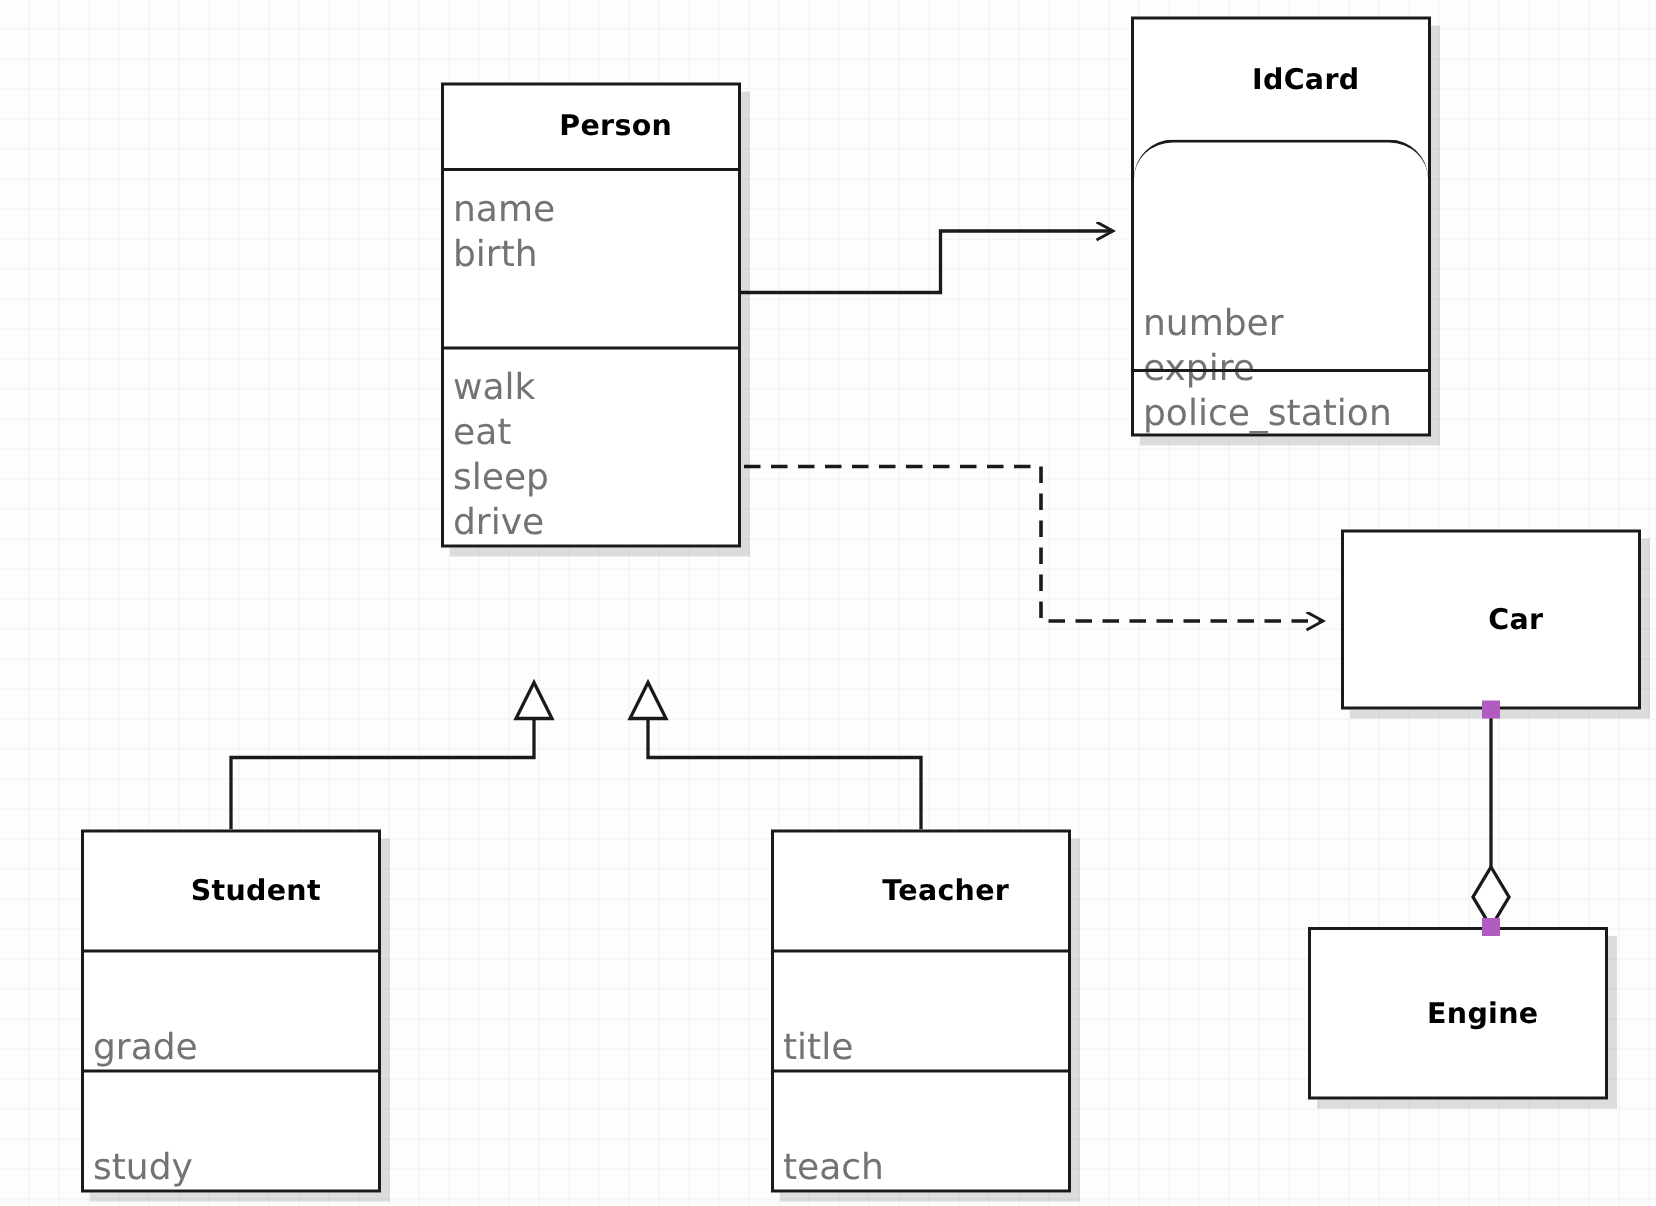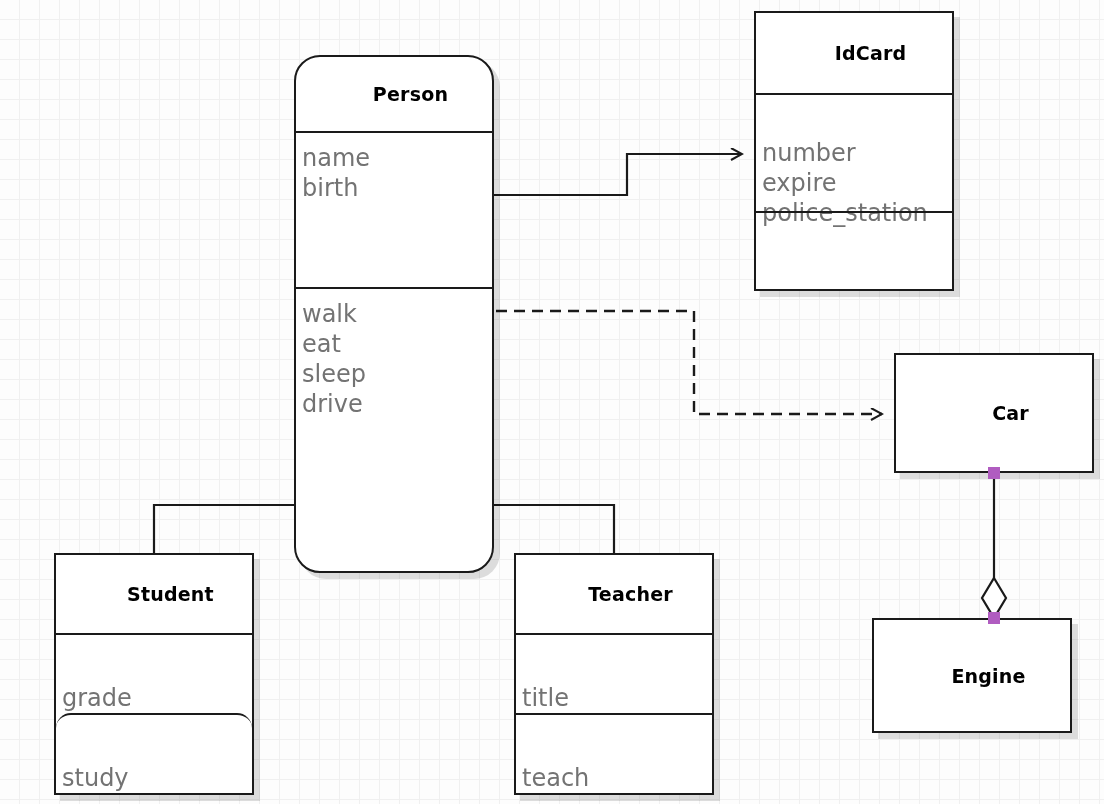--- a/index.html
+++ b/index.html
@@ -104,37 +104,37 @@
       <path d="M 614 553 L 614 505 L 432 505 L 432 477" fill="none" stroke="#1a1a1a" stroke-width="2.2"></path>
       <path d="M 432 455 L 420 479 L 444 479 Z" fill="#ffffff" stroke="#1a1a1a" stroke-width="2.2" stroke-linejoin="miter"></path>
     </g>
 
     <g>
       <path d="M 994 473 L 994 578" fill="none" stroke="#1a1a1a" stroke-width="2.2"></path>
       <path d="M 994 578 L 1006 598 L 994 618 L 982 598 Z" fill="#ffffff" stroke="#1a1a1a" stroke-width="2.2" stroke-linejoin="miter"></path>
     </g>
   </svg>
 
-  <div class="uml-class" style="left:294px; top:55px; width:200px; height:518px;border-radius:26px;">
+  <div class="uml-class" style="left:294px; top:55px; width:200px; height:310px;">
     <div class="cls-title" style="height:74px;">Person</div>
     <div class="cls-section" style="height:156px;">
       <div class="cls-row">name</div>
       <div class="cls-row">birth</div>
     </div>
     <div class="cls-section" style="flex:1;">
       <div class="cls-row">walk</div>
       <div class="cls-row">eat</div>
       <div class="cls-row">sleep</div>
       <div class="cls-row">drive</div>
     </div>
   </div>
 
   <div class="uml-class" style="left:754px; top:11px; width:200px; height:280px;">
     <div class="cls-title" style="height:80px;">IdCard</div>
-    <div class="cls-section" style="height:118px; padding-top:43px;">
+    <div class="cls-section" style="height:153px; padding-top:105px;border-radius:26px;">
       <div class="cls-row">number</div>
       <div class="cls-row">expire</div>
       <div class="cls-row">police_station</div>
     </div>
     <div class="cls-section empty" style="flex:1;"></div>
   </div>
 
   <div class="uml-class" style="left:894px; top:353px; width:200px; height:120px;">
     <div class="cls-title" style="flex:1;border-radius:12px;">Car</div>
   </div>
@@ -143,21 +143,21 @@
   <div class="uml-class" style="left:872px; top:618px; width:200px; height:115px;">
     <div class="cls-title" style="flex:1;">Engine</div>
   </div>
   <div class="handle" style="left:988px; top:612px;"></div>
 
   <div class="uml-class" style="left:54px; top:553px; width:200px; height:242px;">
     <div class="cls-title" style="height:78px;">Student</div>
     <div class="cls-section centerv" style="height:80px; padding-left:6px;">
       <div class="cls-row">grade</div>
     </div>
-    <div class="cls-section centerv" style="flex:1; padding-left:6px;border-radius:15px;">
+    <div class="cls-section centerv" style="flex:1; padding-left:6px;">
       <div class="cls-row">study</div>
     </div>
   </div>
 
   <div class="uml-class" style="left:514px; top:553px; width:200px; height:242px;">
     <div class="cls-title" style="height:78px;">Teacher</div>
     <div class="cls-section centerv" style="height:80px; padding-left:6px;">
       <div class="cls-row">title</div>
     </div>
     <div class="cls-section centerv" style="flex:1; padding-left:6px;">

